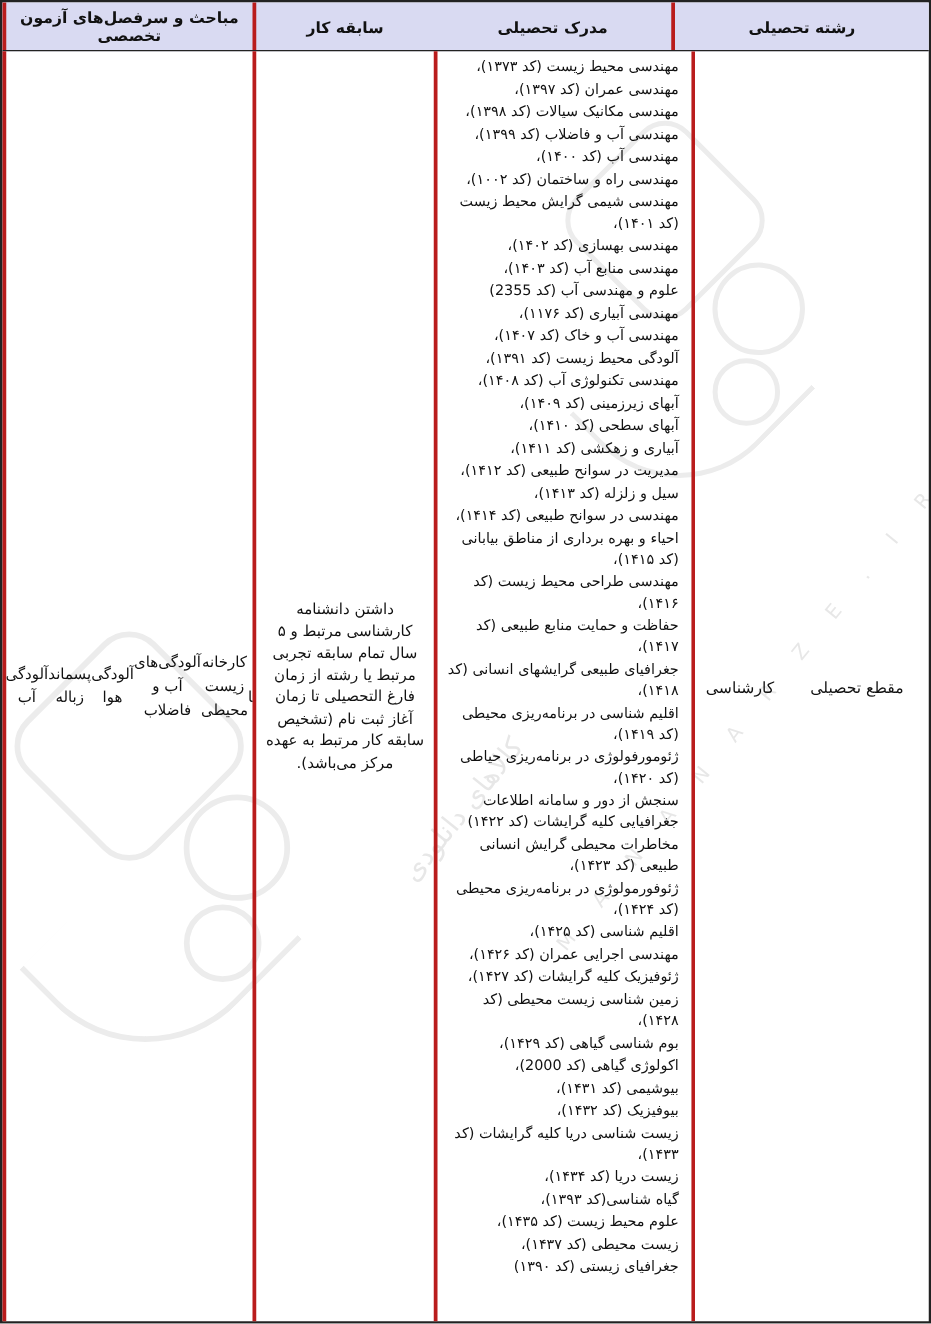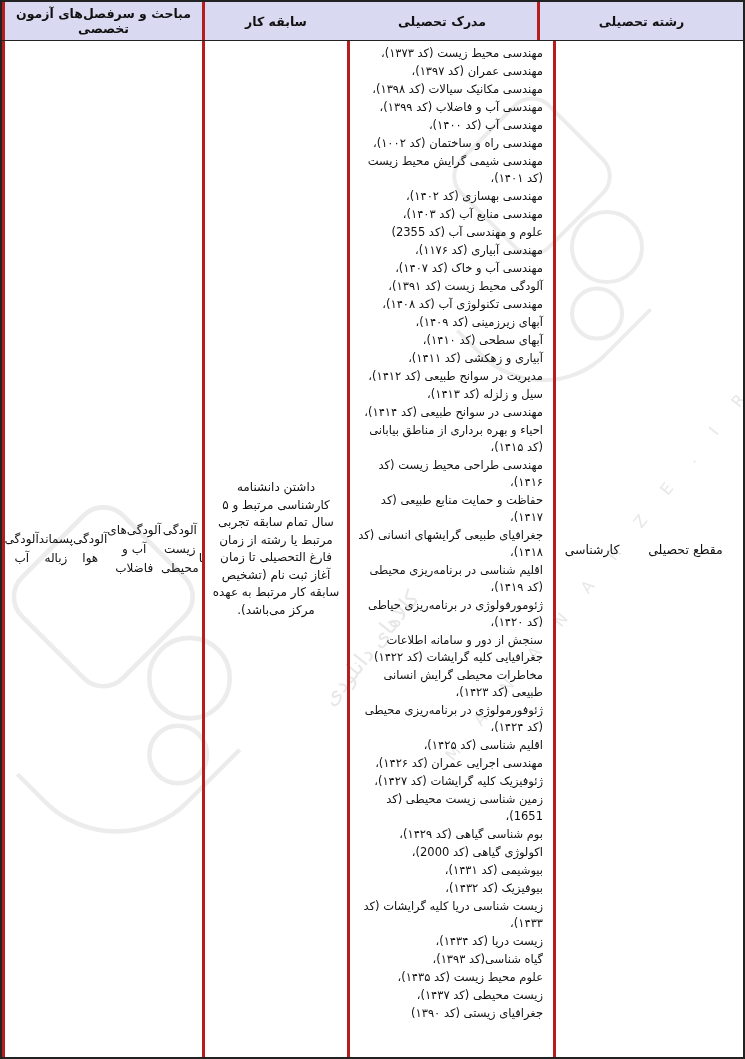--- a/index.html
+++ b/index.html
@@ -107,38 +107,38 @@
           <div class="list-line">حفاظت و حمایت منابع طبیعی (کد ۱۴۱۷)،</div>
           <div class="list-line">جغرافیای طبیعی گرایشهای انسانی (کد ۱۴۱۸)،</div>
           <div class="list-line">اقلیم شناسی در برنامه‌ریزی محیطی (کد ۱۴۱۹)،</div>
           <div class="list-line">ژئومورفولوژی در برنامه‌ریزی حیاطی (کد ۱۴۲۰)،</div>
           <div class="list-line">سنجش از دور و سامانه اطلاعات جغرافیایی کلیه گرایشات (کد ۱۴۲۲)</div>
           <div class="list-line">مخاطرات محیطی گرایش انسانی طبیعی (کد ۱۴۲۳)،</div>
           <div class="list-line">ژئوفورمولوژی در برنامه‌ریزی محیطی (کد ۱۴۲۴)،</div>
           <div class="list-line">اقلیم شناسی (کد ۱۴۲۵)،</div>
           <div class="list-line">مهندسی اجرایی عمران (کد ۱۴۲۶)،</div>
           <div class="list-line">ژئوفیزیک کلیه گرایشات (کد ۱۴۲۷)،</div>
-          <div class="list-line">زمین شناسی زیست محیطی (کد 1651)،</div>
+          <div class="list-line">زمین شناسی زیست محیطی (کد ۱۴۲۸)،</div>
           <div class="list-line">بوم شناسی گیاهی (کد ۱۴۲۹)،</div>
           <div class="list-line">اکولوژی گیاهی (کد 2000)،</div>
           <div class="list-line">بیوشیمی (کد ۱۴۳۱)،</div>
           <div class="list-line">بیوفیزیک (کد ۱۴۳۲)،</div>
           <div class="list-line">زیست شناسی دریا کلیه گرایشات (کد ۱۴۳۳)،</div>
           <div class="list-line">زیست دریا (کد ۱۴۳۴)،</div>
           <div class="list-line">گیاه شناسی(کد ۱۳۹۳)،</div>
           <div class="list-line">علوم محیط زیست (کد ۱۴۳۵)،</div>
           <div class="list-line">زیست محیطی (کد ۱۴۳۷)،</div>
           <div class="list-line">جغرافیای زیستی (کد ۱۳۹۰)</div>
         </div>
 
       <div id="exp-cell" class="bcell w-exp sep center-cell">داشتن دانشنامه کارشناسی مرتبط و ۵ سال تمام سابقه تجربی مرتبط یا رشته از زمان فارغ التحصیلی تا زمان آغاز ثبت نام (تشخیص سابقه کار مرتبط به عهده مرکز می‌باشد).</div>
 
       <div id="topics-cell" class="bcell w-topics sep center-cell">
           <div class="list-line">آلودگی کارخانه‌ها</div>
-          <div class="list-line">آلودگی زیست محیطی</div>
+          <div class="list-line">کارخانه زیست محیطی</div>
           <div class="list-line">آلودگی‌های آب و فاضلاب</div>
           <div class="list-line">آلودگی هوا</div>
           <div class="list-line">پسماند زباله</div>
           <div class="list-line">آلودگی آب</div>
           <div class="list-line">اختلافات زیست محیطی</div>
         </div>
 
     </div>
   </div>
 </div>

